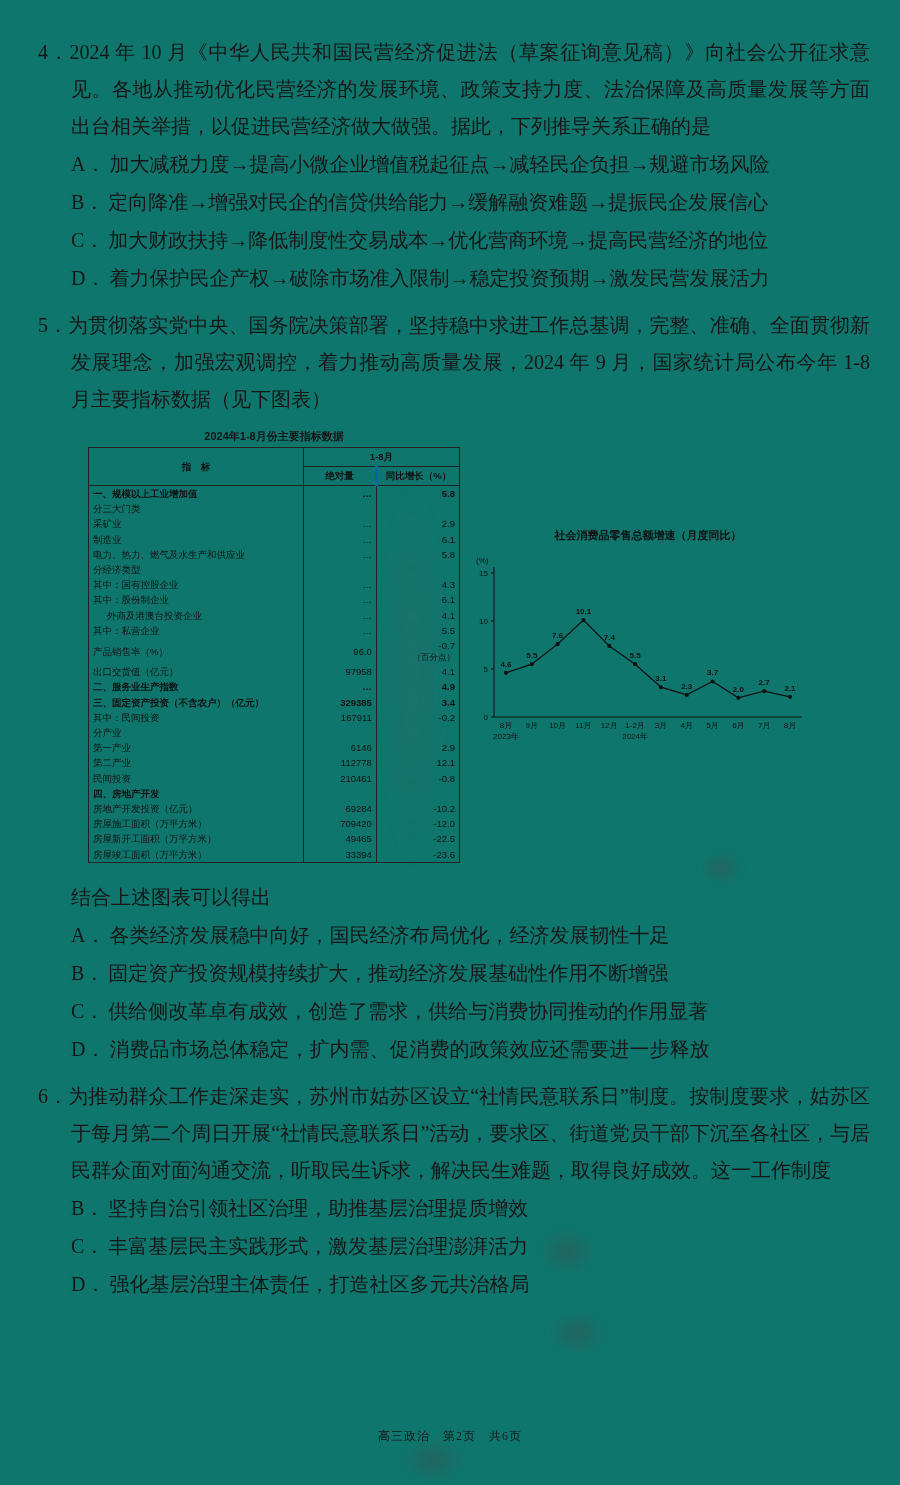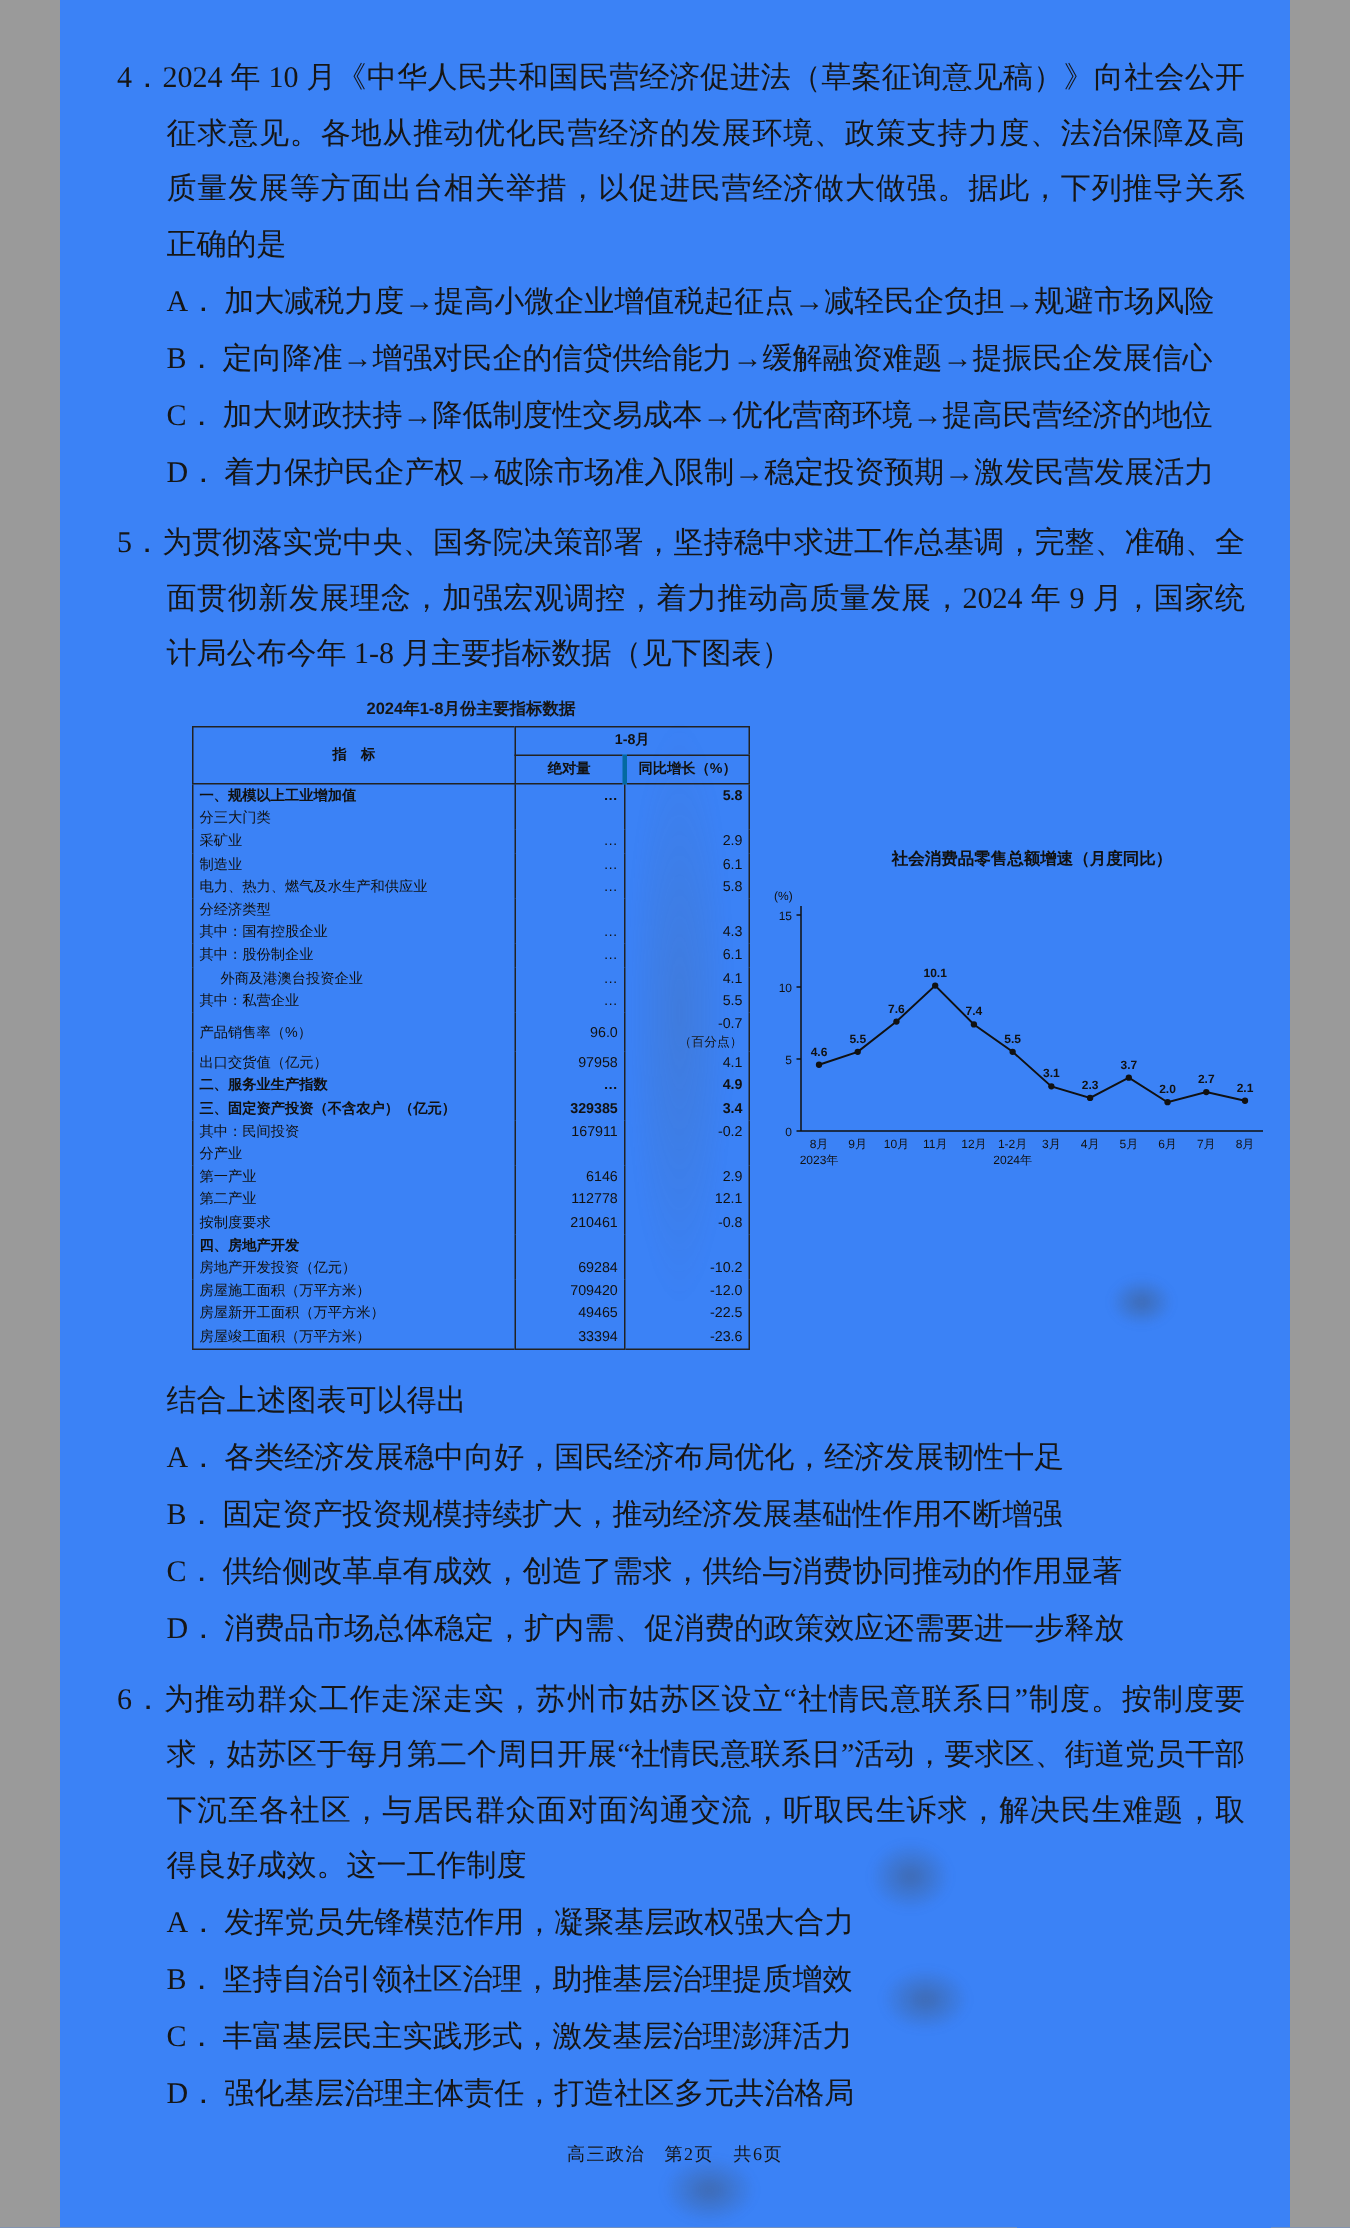--- a/index.html
+++ b/index.html
@@ -1,19 +1,19 @@
 <!DOCTYPE html>
 <html><head>
 <meta charset="utf-8">
 <style>
   *{margin:0;padding:0;box-sizing:border-box}
   html,body{background:#9a9a9a}
   .page{
-    width:820px;height:1485px;margin:0 auto;position:relative;overflow:hidden;
-    background:#3b82f6;color:#161616;
+    width:900px;height:1485px;margin:0 auto;position:relative;overflow:hidden;
+    background:#0f766e;color:#161616;
     font-family:"Liberation Serif","DejaVu Serif",serif;
     font-size:20px;line-height:37px;
     padding:34px 30px 0 38px;
   }
   .question{margin-bottom:10px}
   .stem{padding-left:33px;text-indent:-33px;text-align:justify}
   .options{margin-left:33px}
   .option{text-align:justify;margin:1px 0}
   .option .letter{margin-right:4px}
   .prompt{margin-left:33px;margin-top:16px}
@@ -166,21 +166,21 @@
                 <td class="c1">第一产业</td>
                 <td class="c2">6146</td>
                 <td class="c3">2.9</td>
               </tr>
               <tr>
                 <td class="c1">第二产业</td>
                 <td class="c2">112778</td>
                 <td class="c3">12.1</td>
               </tr>
               <tr>
-                <td class="c1">按制度要求</td>
+                <td class="c1">民间投资</td>
                 <td class="c2">210461</td>
                 <td class="c3">-0.8</td>
               </tr>
               <tr class="bold">
                 <td class="c1">四、房地产开发</td>
                 <td class="c2"></td>
                 <td class="c3"></td>
               </tr>
               <tr>
                 <td class="c1">房地产开发投资（亿元）</td>
@@ -268,21 +268,20 @@
         <p class="option"><span class="letter">A．</span><span>各类经济发展稳中向好，国民经济布局优化，经济发展韧性十足</span></p>
         <p class="option"><span class="letter">B．</span><span>固定资产投资规模持续扩大，推动经济发展基础性作用不断增强</span></p>
         <p class="option"><span class="letter">C．</span><span>供给侧改革卓有成效，创造了需求，供给与消费协同推动的作用显著</span></p>
         <p class="option"><span class="letter">D．</span><span>消费品市场总体稳定，扩内需、促消费的政策效应还需要进一步释放</span></p>
       </div>
   </section>
 
   <section class="question">
     <p class="stem"><span class="qnum">6．</span><span>为推动群众工作走深走实，苏州市姑苏区设立“社情民意联系日”制度。按制度要求，姑苏区于每月第二个周日开展“社情民意联系日”活动，要求区、街道党员干部下沉至各社区，与居民群众面对面沟通交流，听取民生诉求，解决民生难题，取得良好成效。这一工作制度</span></p>
     <div class="options">
-        <p class="option"><span class="letter">A．</span><span>发挥党员先锋模范作用，凝聚基层政权强大合力</span></p>
         <p class="option"><span class="letter">B．</span><span>坚持自治引领社区治理，助推基层治理提质增效</span></p>
         <p class="option"><span class="letter">C．</span><span>丰富基层民主实践形式，激发基层治理澎湃活力</span></p>
         <p class="option"><span class="letter">D．</span><span>强化基层治理主体责任，打造社区多元共治格局</span></p>
       </div>
   </section>
 
   <div class="smudge faint" style="left:378px;top:480px;width:70px;height:390px"></div>
   <div class="smudge" style="left:700px;top:852px;width:42px;height:32px"></div>
   <div class="smudge" style="left:540px;top:1228px;width:54px;height:46px"></div>
   <div class="smudge" style="left:548px;top:1312px;width:58px;height:42px"></div>

